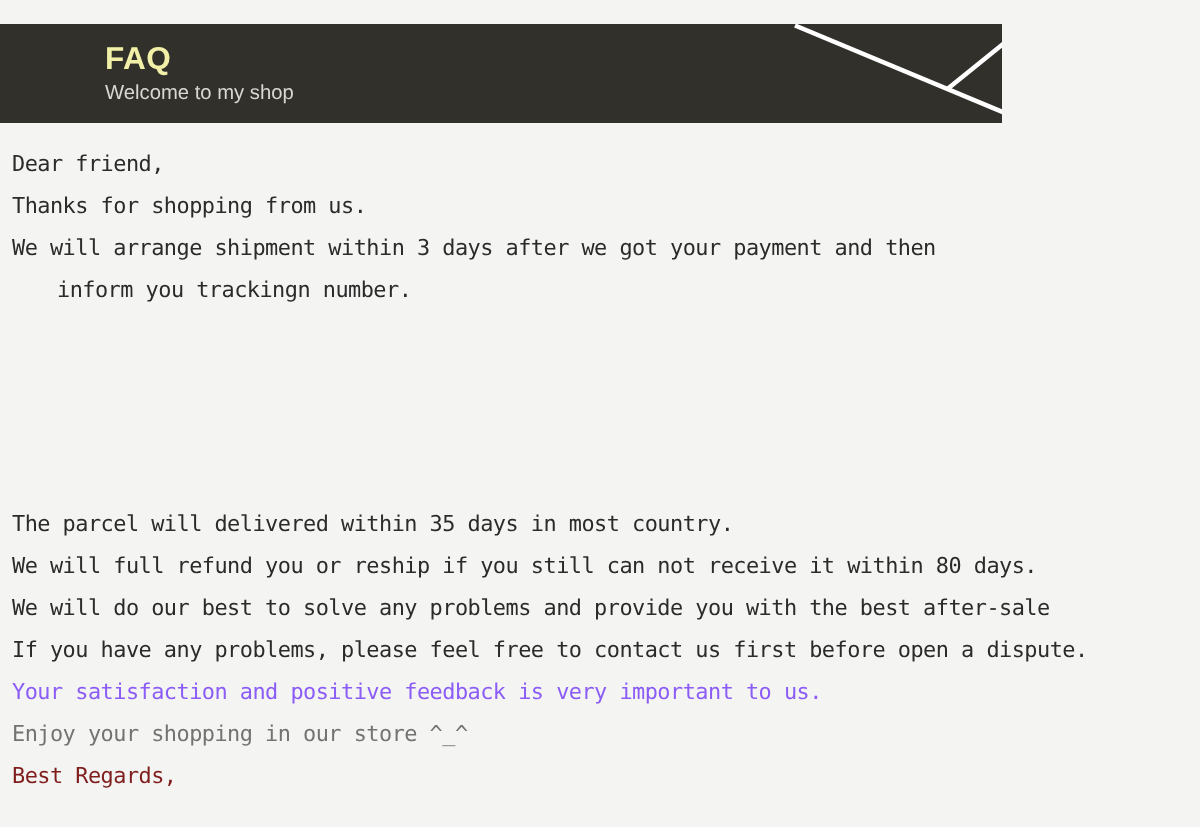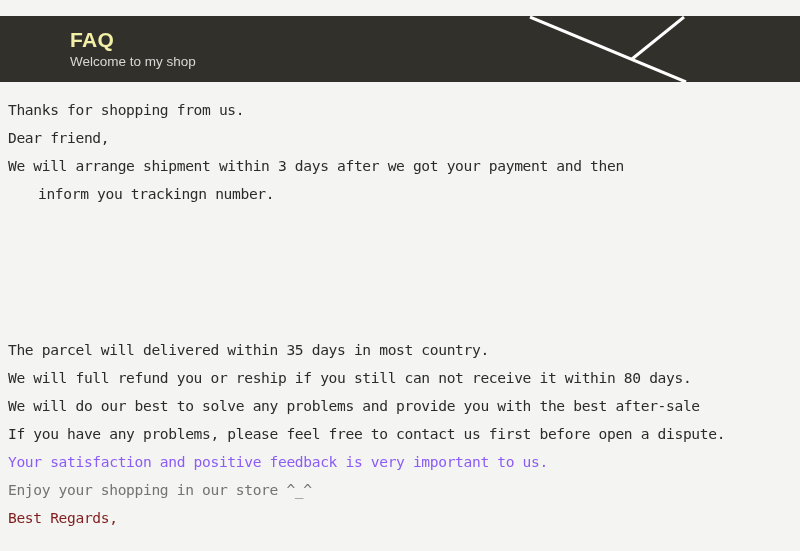--- a/index.html
+++ b/index.html
@@ -13,21 +13,21 @@
     font-family: "Liberation Sans", sans-serif;
     overflow: hidden;
     position: relative;
   }
 
   
   .banner {
     position: absolute;
     left: 0;
     top: 16px;
-    width: 800px;
+    width: 668px;
     height: 66px;
     background: #32302a;
     overflow: hidden;
   }
   .banner-deco {
     position: absolute;
     left: 0;
     top: 0;
     width: 800px;
     height: 66px;
@@ -90,22 +90,22 @@
   <div class="banner-text">
     <div class="banner-title" style="color: rgb(242, 240, 168);">FAQ</div>
     <div class="banner-sub" style="color: rgb(216, 216, 212);">Welcome to my shop</div>
   </div>
 
 </div>
 
 <div class="content">
 
   <div class="para">
+    <div class="line" style="color: rgb(43, 43, 43);">Dear friend,</div>
     <div class="line" style="color: rgb(43, 43, 43);">Thanks for shopping from us.</div>
-    <div class="line" style="color: rgb(43, 43, 43);">Dear friend,</div>
     <div class="line" style="color: rgb(43, 43, 43);">We will arrange shipment within 3 days after we got your payment and then</div>
     <div class="line" style="color: rgb(43, 43, 43); margin-left: 30px;">inform you trackingn number.</div>
   </div>
 
   <div class="para-gap"></div>
 
   <div class="para">
     <div class="line" style="color: rgb(43, 43, 43); margin-top: 44px;">The parcel will delivered within 35 days in most country.</div>
     <div class="line" style="color: rgb(43, 43, 43);">We will full refund you or reship if you still can not receive it within 80 days.</div>
     <div class="line" style="color: rgb(43, 43, 43);">We will do our best to solve any problems and provide you with the best after-sale</div>

